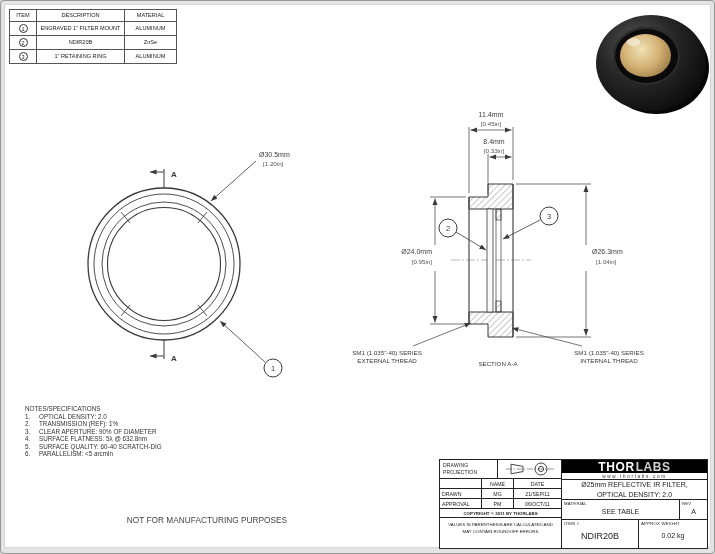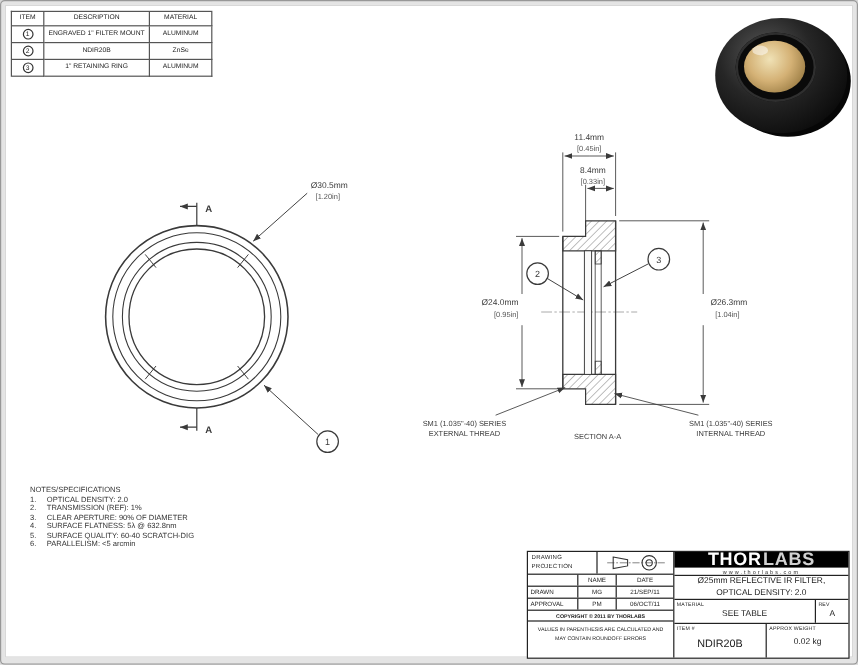--- a/index.html
+++ b/index.html
@@ -45,21 +45,21 @@
   .tb-proj{height:19px;display:flex;border-bottom:1px solid #222}
   .tb-projlabel{width:58px;border-right:1px solid #222;font-size:5px;padding:2px 3px;line-height:1.35;letter-spacing:.2px}
   .tb-projsym{flex:1;display:flex;align-items:center;justify-content:center}
   .tb-names{height:10px;display:flex;font-size:5.2px;border-bottom:1px solid #222}
   .c1{width:42px;border-right:1px solid #222;display:flex;align-items:center;padding-left:2px}
   .c2{width:32px;border-right:1px solid #222;display:flex;align-items:center;justify-content:center}
   .c3{flex:1;display:flex;align-items:center;justify-content:center}
   .tb-copy{height:9px;font-size:4.4px;font-weight:bold;display:flex;align-items:center;justify-content:center;border-bottom:1px solid #222}
   .tb-tol{flex:1;font-size:4.4px;text-align:center;padding:3px 7px;line-height:1.6}
   .tb-right{flex:1;display:flex;flex-direction:column}
-  .tb-logo{height:13px;background:#000;color:#fff;display:flex;align-items:center;justify-content:center;font-size:15px;font-weight:bold;letter-spacing:.6px}
+  .tb-logo{height:13px;background:#000;color:#fff;display:flex;align-items:center;justify-content:center;font-size:12px;font-weight:bold;letter-spacing:.6px}
   .labs{opacity:.82;margin-left:1px}
   .tb-web{height:7px;font-size:4.6px;letter-spacing:1.7px;display:flex;align-items:center;justify-content:center;border-bottom:1px solid #222;color:#333}
   .tb-title{height:20px;border-bottom:1px solid #222;font-size:7px;text-align:center;display:flex;flex-direction:column;justify-content:center;line-height:1.3}
   .tb-matrow{height:20px;border-bottom:1px solid #222;display:flex}
   .tb-mat{flex:1;border-right:1px solid #222;position:relative;display:flex;align-items:center;justify-content:center}
   .tb-rev{width:27px;position:relative;display:flex;align-items:center;justify-content:center}
   .tinylab{position:absolute;left:2px;top:1px;font-size:4.3px;letter-spacing:.2px}
   .val{font-size:7px;margin-top:3px}
   .big{font-size:9px}
   .tb-itemrow{flex:1;display:flex}
@@ -243,20 +243,21 @@
         <span class="note-num">5.</span>
         <span>SURFACE QUALITY: 60-40 SCRATCH-DIG</span>
       </div>
     <div class="note-row">
         <span class="note-num">6.</span>
         <span>PARALLELISM: &lt;5 arcmin</span>
       </div>
   </div>
 
   <div class="disclaimer">
+    <div>NOT FOR MANUFACTURING PURPOSES</div>
   </div>
 
   <div class="tb">
     <div class="tb-left">
       <div class="tb-proj">
         <div class="tb-projlabel">DRAWING PROJECTION</div>
         <div class="tb-projsym">
           <svg width="52" height="16" viewBox="0 0 52 16">
             <line x1="2" y1="8" x2="50" y2="8" stroke="#555" stroke-width="0.6" stroke-dasharray="6 1.5 1.5 1.5"></line>
             <path d="M7,3.2 L19,5.4 L19,10.6 L7,12.8 Z" fill="none" stroke="#333" stroke-width="0.9"></path>

